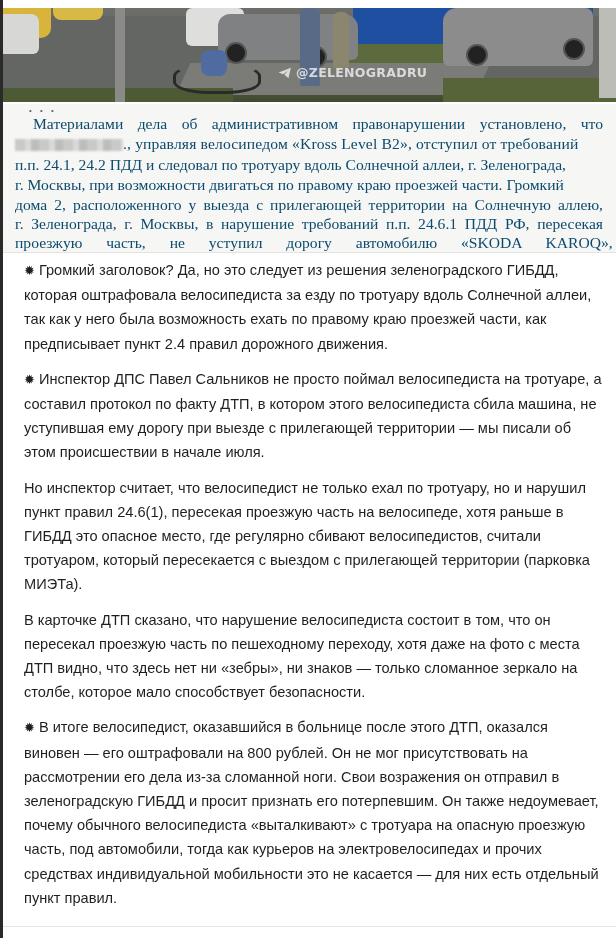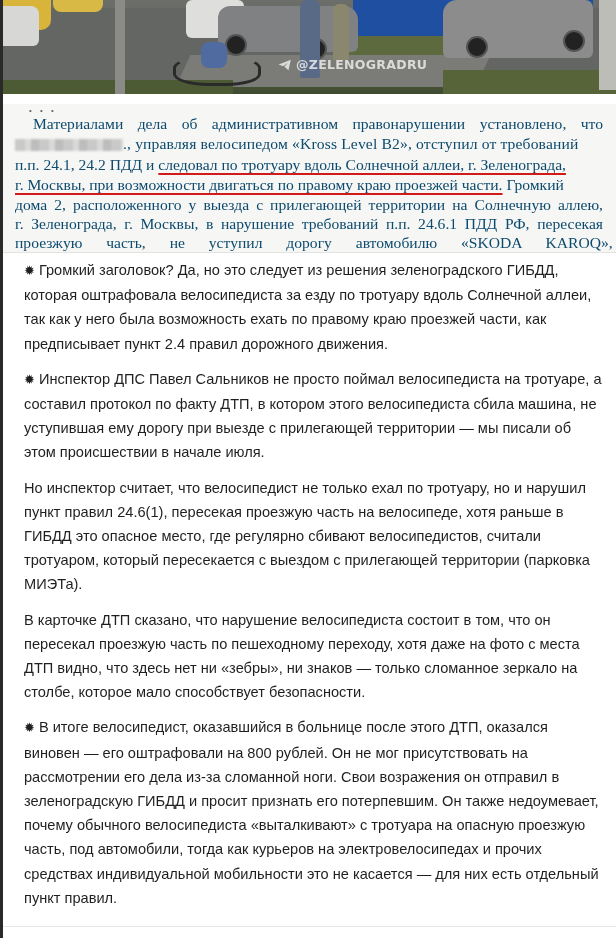--- a/index.html
+++ b/index.html
@@ -8,21 +8,21 @@
     background: #ffffff;
     position: relative;
     font-family: "Liberation Sans", sans-serif;
   }
   .left-strip {
     position: absolute; left: 0; top: 0; width: 3px; height: 938px;
     background: #2a2a2a;
   }
   
   .photo {
-    position: absolute; left: 3px; top: 0; width: 613px; height: 94px;
+    position: absolute; left: 3px; top: 8px; width: 613px; height: 94px;
     overflow: hidden;
     background: linear-gradient(180deg, #6c6e6a 0%, #5e605c 55%, #4c5a3c 80%, #3f4b30 100%);
   }
   .photo .road { position:absolute; left:0; top:8px; width:613px; height:75px; background:#646663; }
   .photo .sidewalk { position:absolute; left:180px; top:55px; width:300px; height:32px; background:#7b7c78; transform: skewX(-25deg); }
   .photo .grass-l { position:absolute; left:0; top:80px; width:230px; height:24px; background:#4d5b35; }
   .photo .grass-r { position:absolute; left:440px; top:70px; width:173px; height:34px; background:#57643a; }
   .photo .grass-mid { position:absolute; left:330px; top:15px; width:120px; height:40px; background:#5d6a3e; transform: skewX(30deg); }
   .photo .fence { position:absolute; left:350px; top:0; width:240px; height:36px; background:#1f4fa0; }
   .photo .taxi1 { position:absolute; left:0; top:0; width:48px; height:30px; background:#d8b53a; border-radius: 0 0 10px 0; }
@@ -57,21 +57,21 @@
     position:absolute; left:12px; width:588px;
     font-family: "Liberation Serif", serif; font-size: 15.6px; color: #0c4a6e;
     white-space: nowrap; line-height: 19px;
   }
   .doc-line.justify { text-align: justify; text-align-last: justify; }
   .doc-line .blur {
     display:inline-block; height: 12px; vertical-align: middle;
     background: repeating-linear-gradient(90deg, #c9c9c9 0 10px, #d9d9d9 10px 16px, #bdbdbd 16px 24px);
     filter: blur(1.2px);
   }
-  .ul { text-decoration: underline; text-decoration-color: #d11b1b; text-decoration-thickness: 2px; text-underline-offset: 3px; margin-top: 39px; }
+  .ul { text-decoration-color: #d11b1b; text-decoration-thickness: 2px; text-underline-offset: 3px; margin-top: 39px; }
 
   
   .post {
     position:absolute; left: 24px; top: 258px; width: 580px;
     font-family: "Liberation Sans", sans-serif; font-size: 14.6px; color: #1f1f1f;
     line-height: 24.2px;
   }
   .post p { margin: 0 0 11px 0; }
   .post .title { margin-bottom: 12px; }
   .star { font-size: 13px; margin-right: 4px; }

